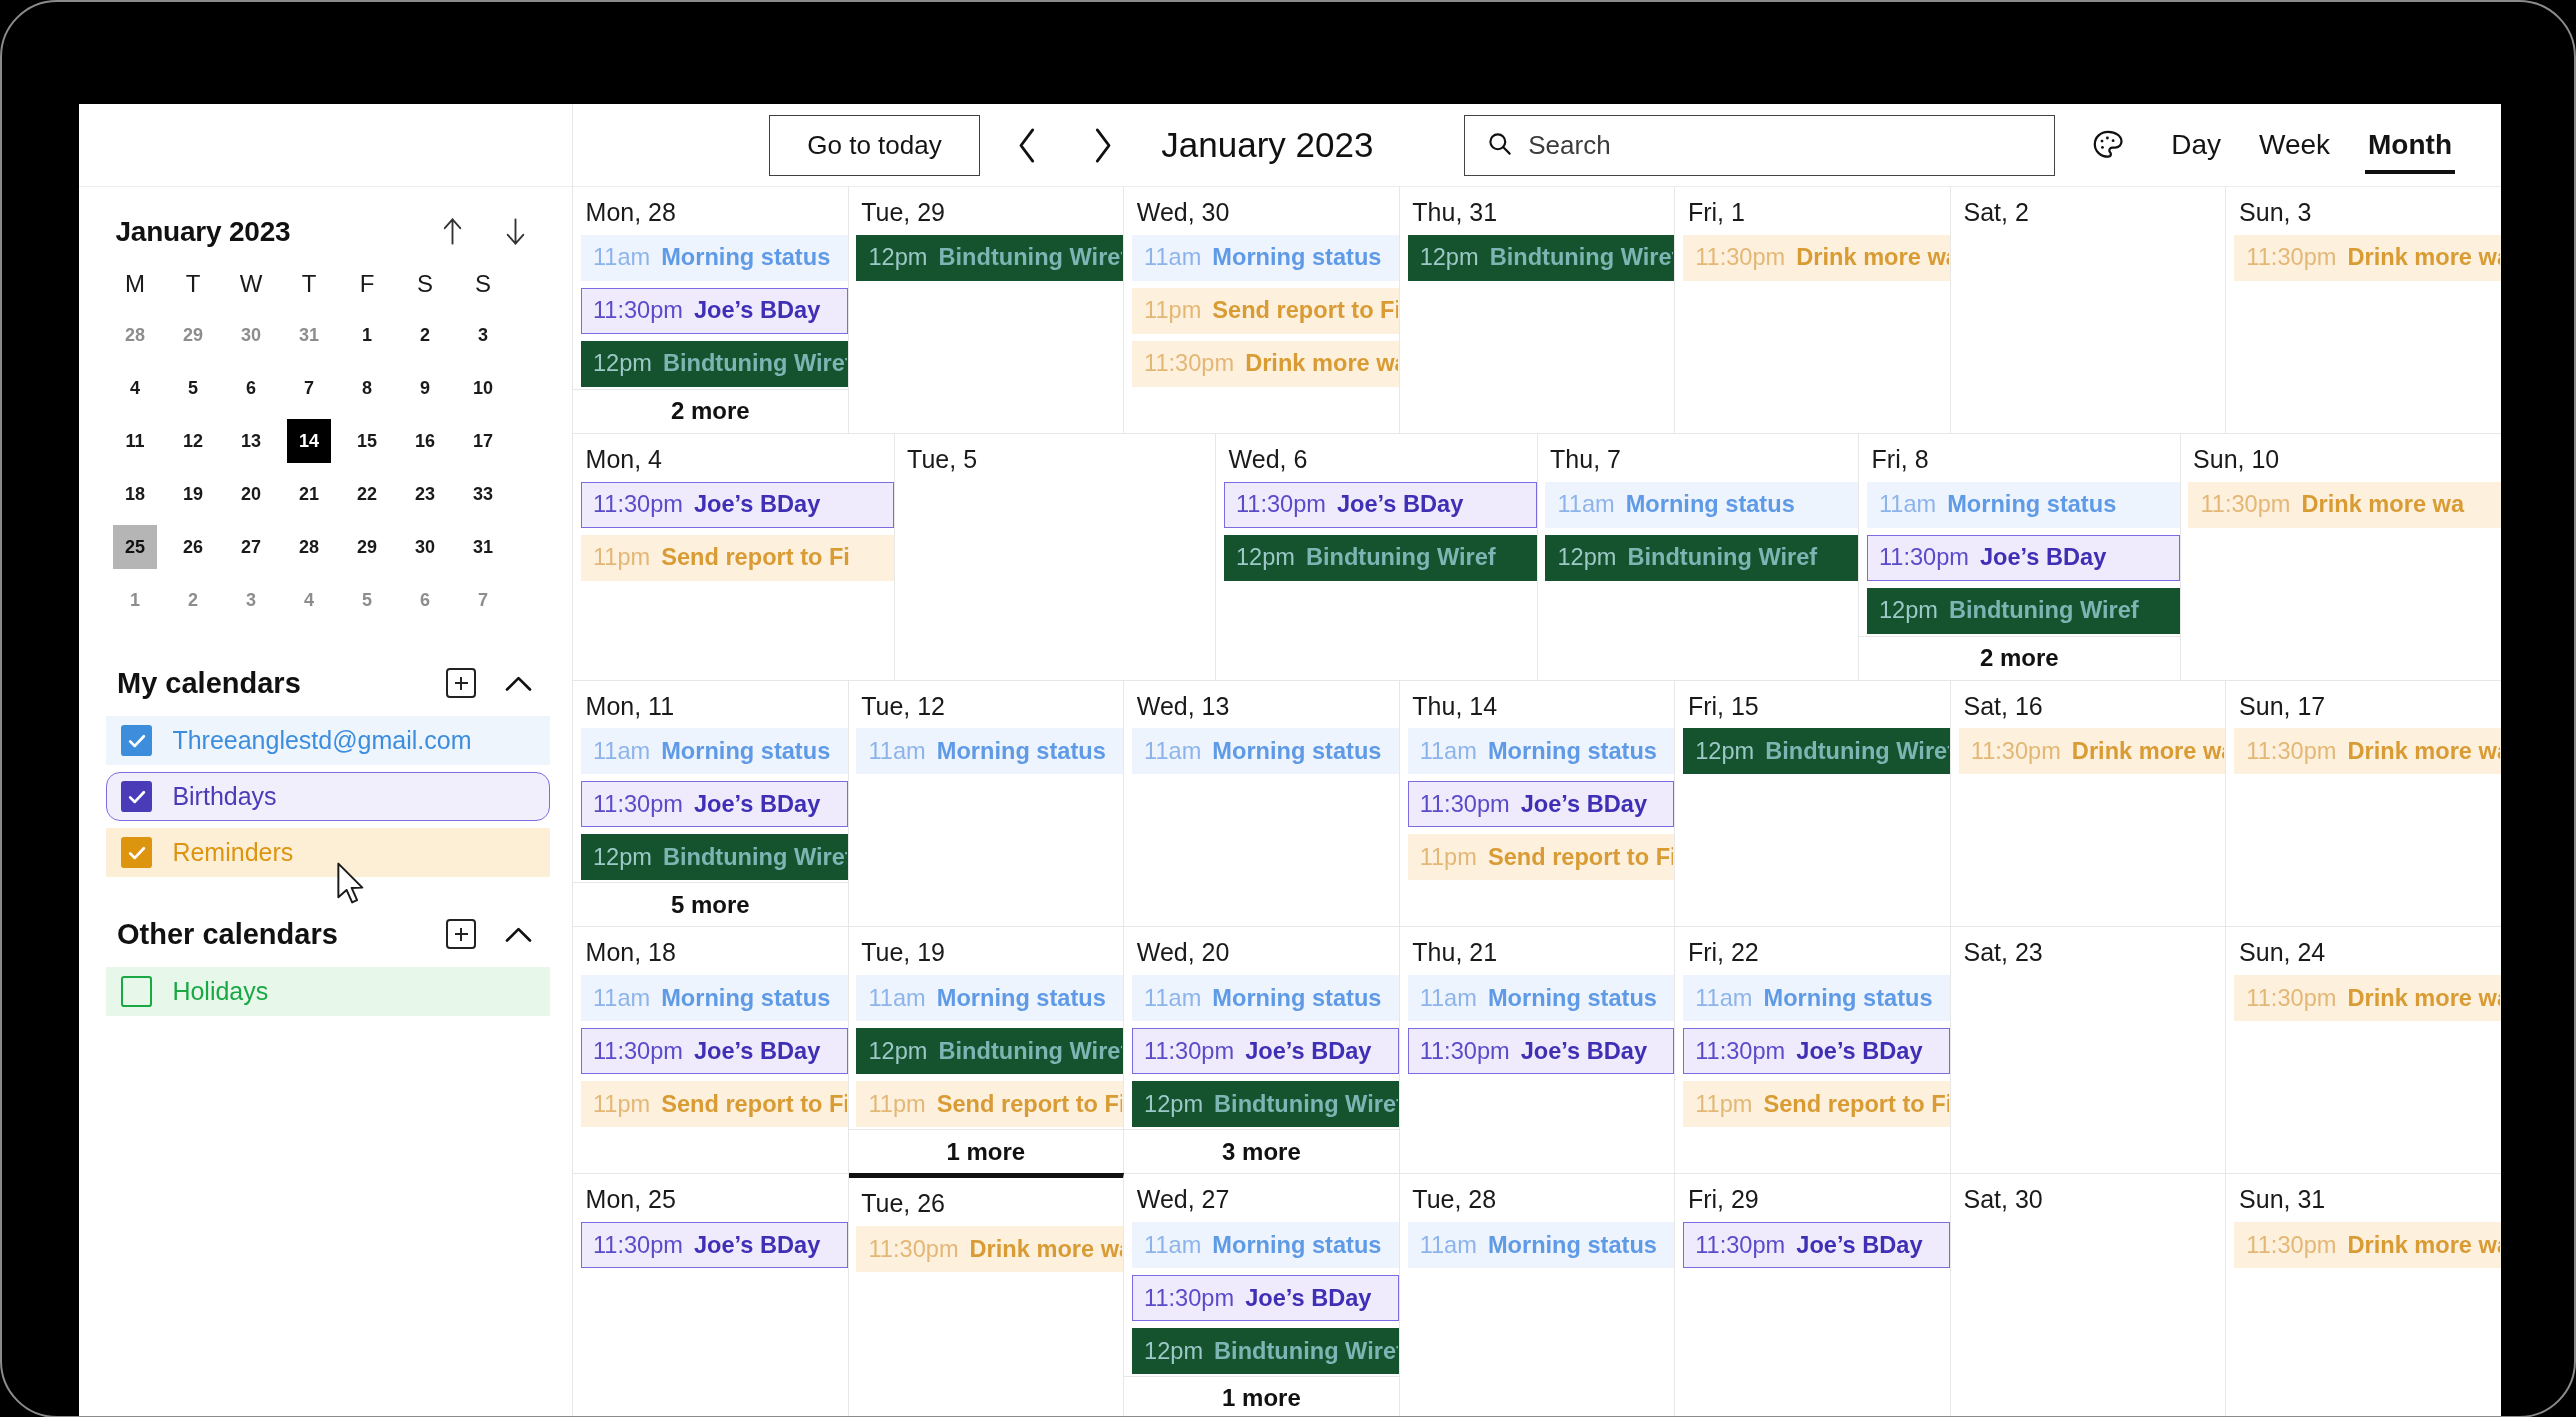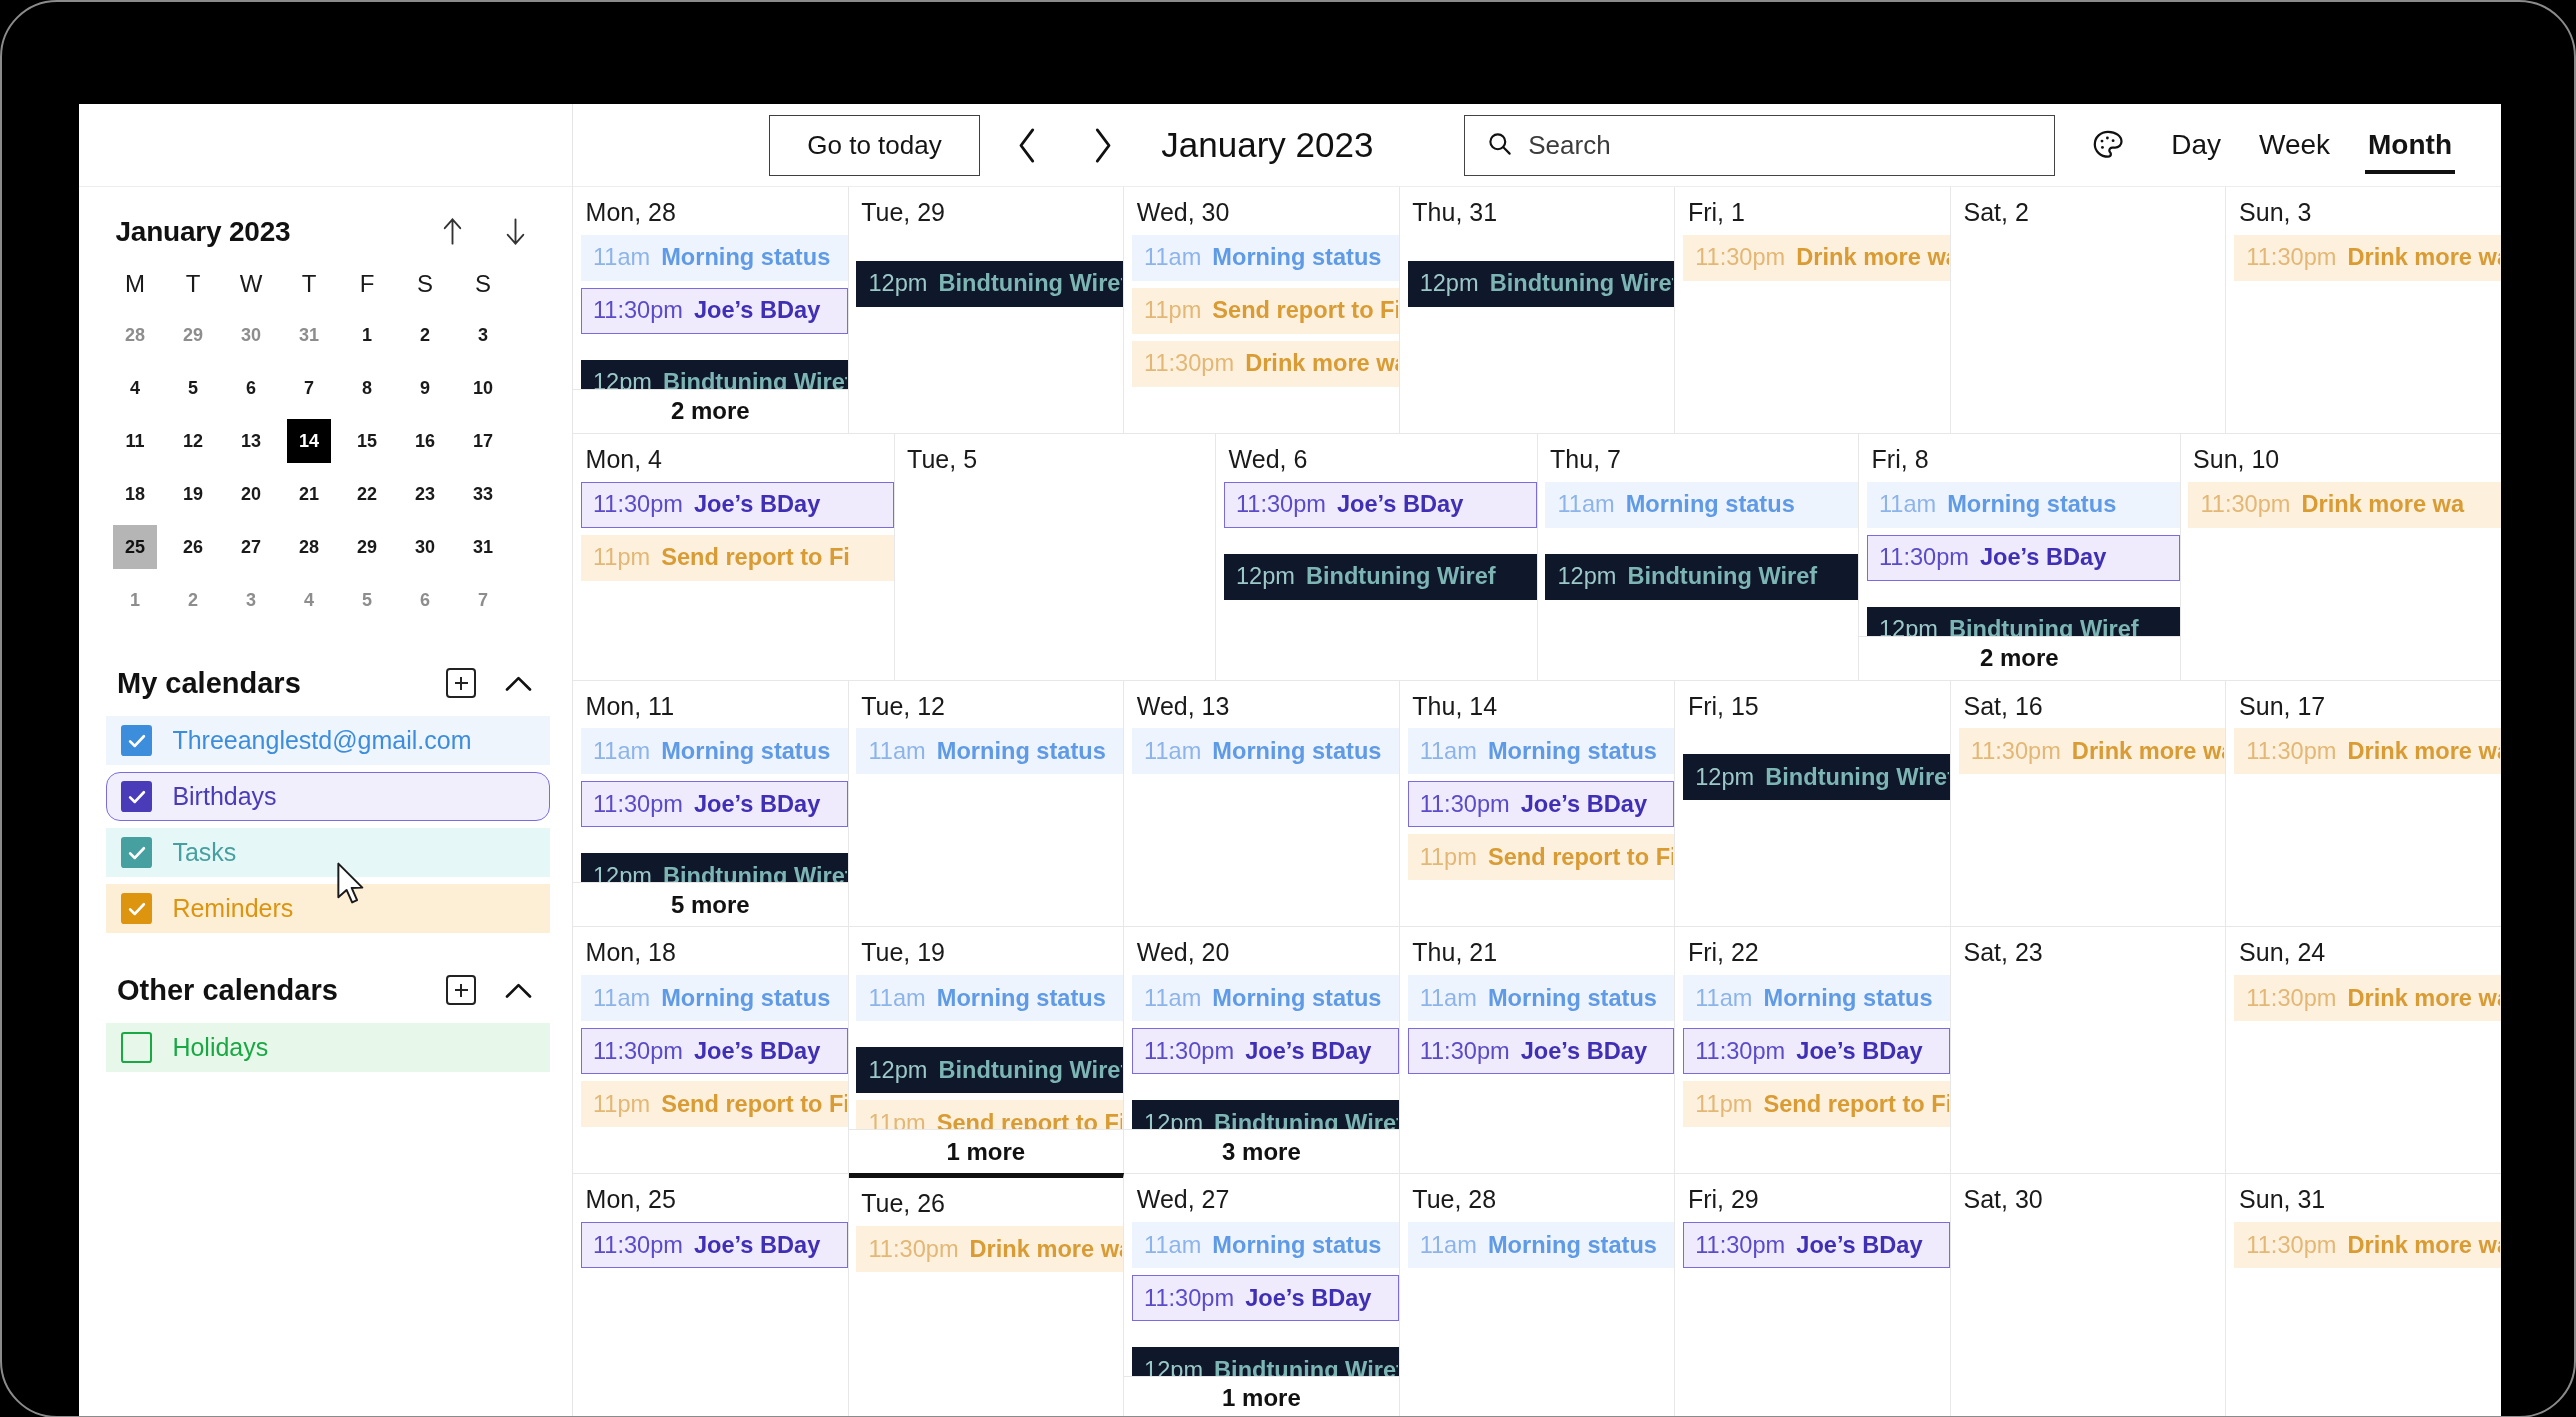--- a/index.html
+++ b/index.html
@@ -165,21 +165,21 @@
   .evts { padding:0 0 0 7.9px; }
   .evt {
     height:46px; margin-bottom:7px; display:flex; align-items:center; gap:11px;
     padding:0 11px; white-space:nowrap; font-size:23.6px; overflow:hidden;
     border:1.6px solid transparent;
   }
   .evt .t { font-weight:400; }
   .evt .n { font-weight:600; }
   .evt.c-blue   { background:#eef4fd; }
   .evt.c-blue .t{ color:#8db4ea; } .evt.c-blue .n{ color:#5f9ae6; }
-  .evt.c-teal   { background:#0f172a;margin-top:26px; }
+  .evt.c-teal   { background:#14532d; }
   .evt.c-teal .t{ color:#9cc9c8; } .evt.c-teal .n{ color:#7cb5b3; }
   .evt.c-orange { background:#fdf0dd; }
   .evt.c-orange .t{ color:#e3b775; } .evt.c-orange .n{ color:#d99b33; }
   .evt.c-purple { background:#efeafc; border:1.6px solid #7a6ce0; }
   .evt.c-purple .t{ color:#5a4bc9; } .evt.c-purple .n{ color:#3f2fb5; font-weight:700;}
   .more {
     position:absolute; left:0; right:0; bottom:0; height:44px;
     background:#fff; border-top:0.8px solid #e7e7e7;
     display:flex; align-items:center; justify-content:center;
     font-size:24px; font-weight:600; color:#111; cursor:pointer;
@@ -385,28 +385,20 @@
               </div>
               <div class="cal-label" style="color: rgb(61, 141, 221);">Threeanglestd@gmail.com</div>
             </div>
             <div class="cal-item" style="background: rgb(242, 239, 253); border-color: rgb(122, 108, 224); border-radius: 14px;">
               <div class="cbx" style="background: rgb(74, 60, 184);">
                 <svg width="22" height="22" viewBox="0 0 24 24">
                   <path d="M4.5 12.4 L9.6 17.4 L19.5 6.8" stroke="#fff" stroke-width="2.9" fill="none" stroke-linecap="round" stroke-linejoin="round"></path>
                 </svg>
               </div>
               <div class="cal-label" style="color: rgb(74, 60, 184);">Birthdays</div>
-            </div>
-            <div class="cal-item" style="background: rgb(230, 247, 248);">
-              <div class="cbx" style="background: rgb(71, 160, 160);">
-                <svg width="22" height="22" viewBox="0 0 24 24">
-                  <path d="M4.5 12.4 L9.6 17.4 L19.5 6.8" stroke="#fff" stroke-width="2.9" fill="none" stroke-linecap="round" stroke-linejoin="round"></path>
-                </svg>
-              </div>
-              <div class="cal-label" style="color: rgb(71, 160, 160);">Tasks</div>
             </div>
             <div class="cal-item" style="background: rgb(253, 238, 214);">
               <div class="cbx" style="background: rgb(221, 148, 15);">
                 <svg width="22" height="22" viewBox="0 0 24 24">
                   <path d="M4.5 12.4 L9.6 17.4 L19.5 6.8" stroke="#fff" stroke-width="2.9" fill="none" stroke-linecap="round" stroke-linejoin="round"></path>
                 </svg>
               </div>
               <div class="cal-label" style="color: rgb(221, 148, 15);">Reminders</div>
             </div>
           </div>

